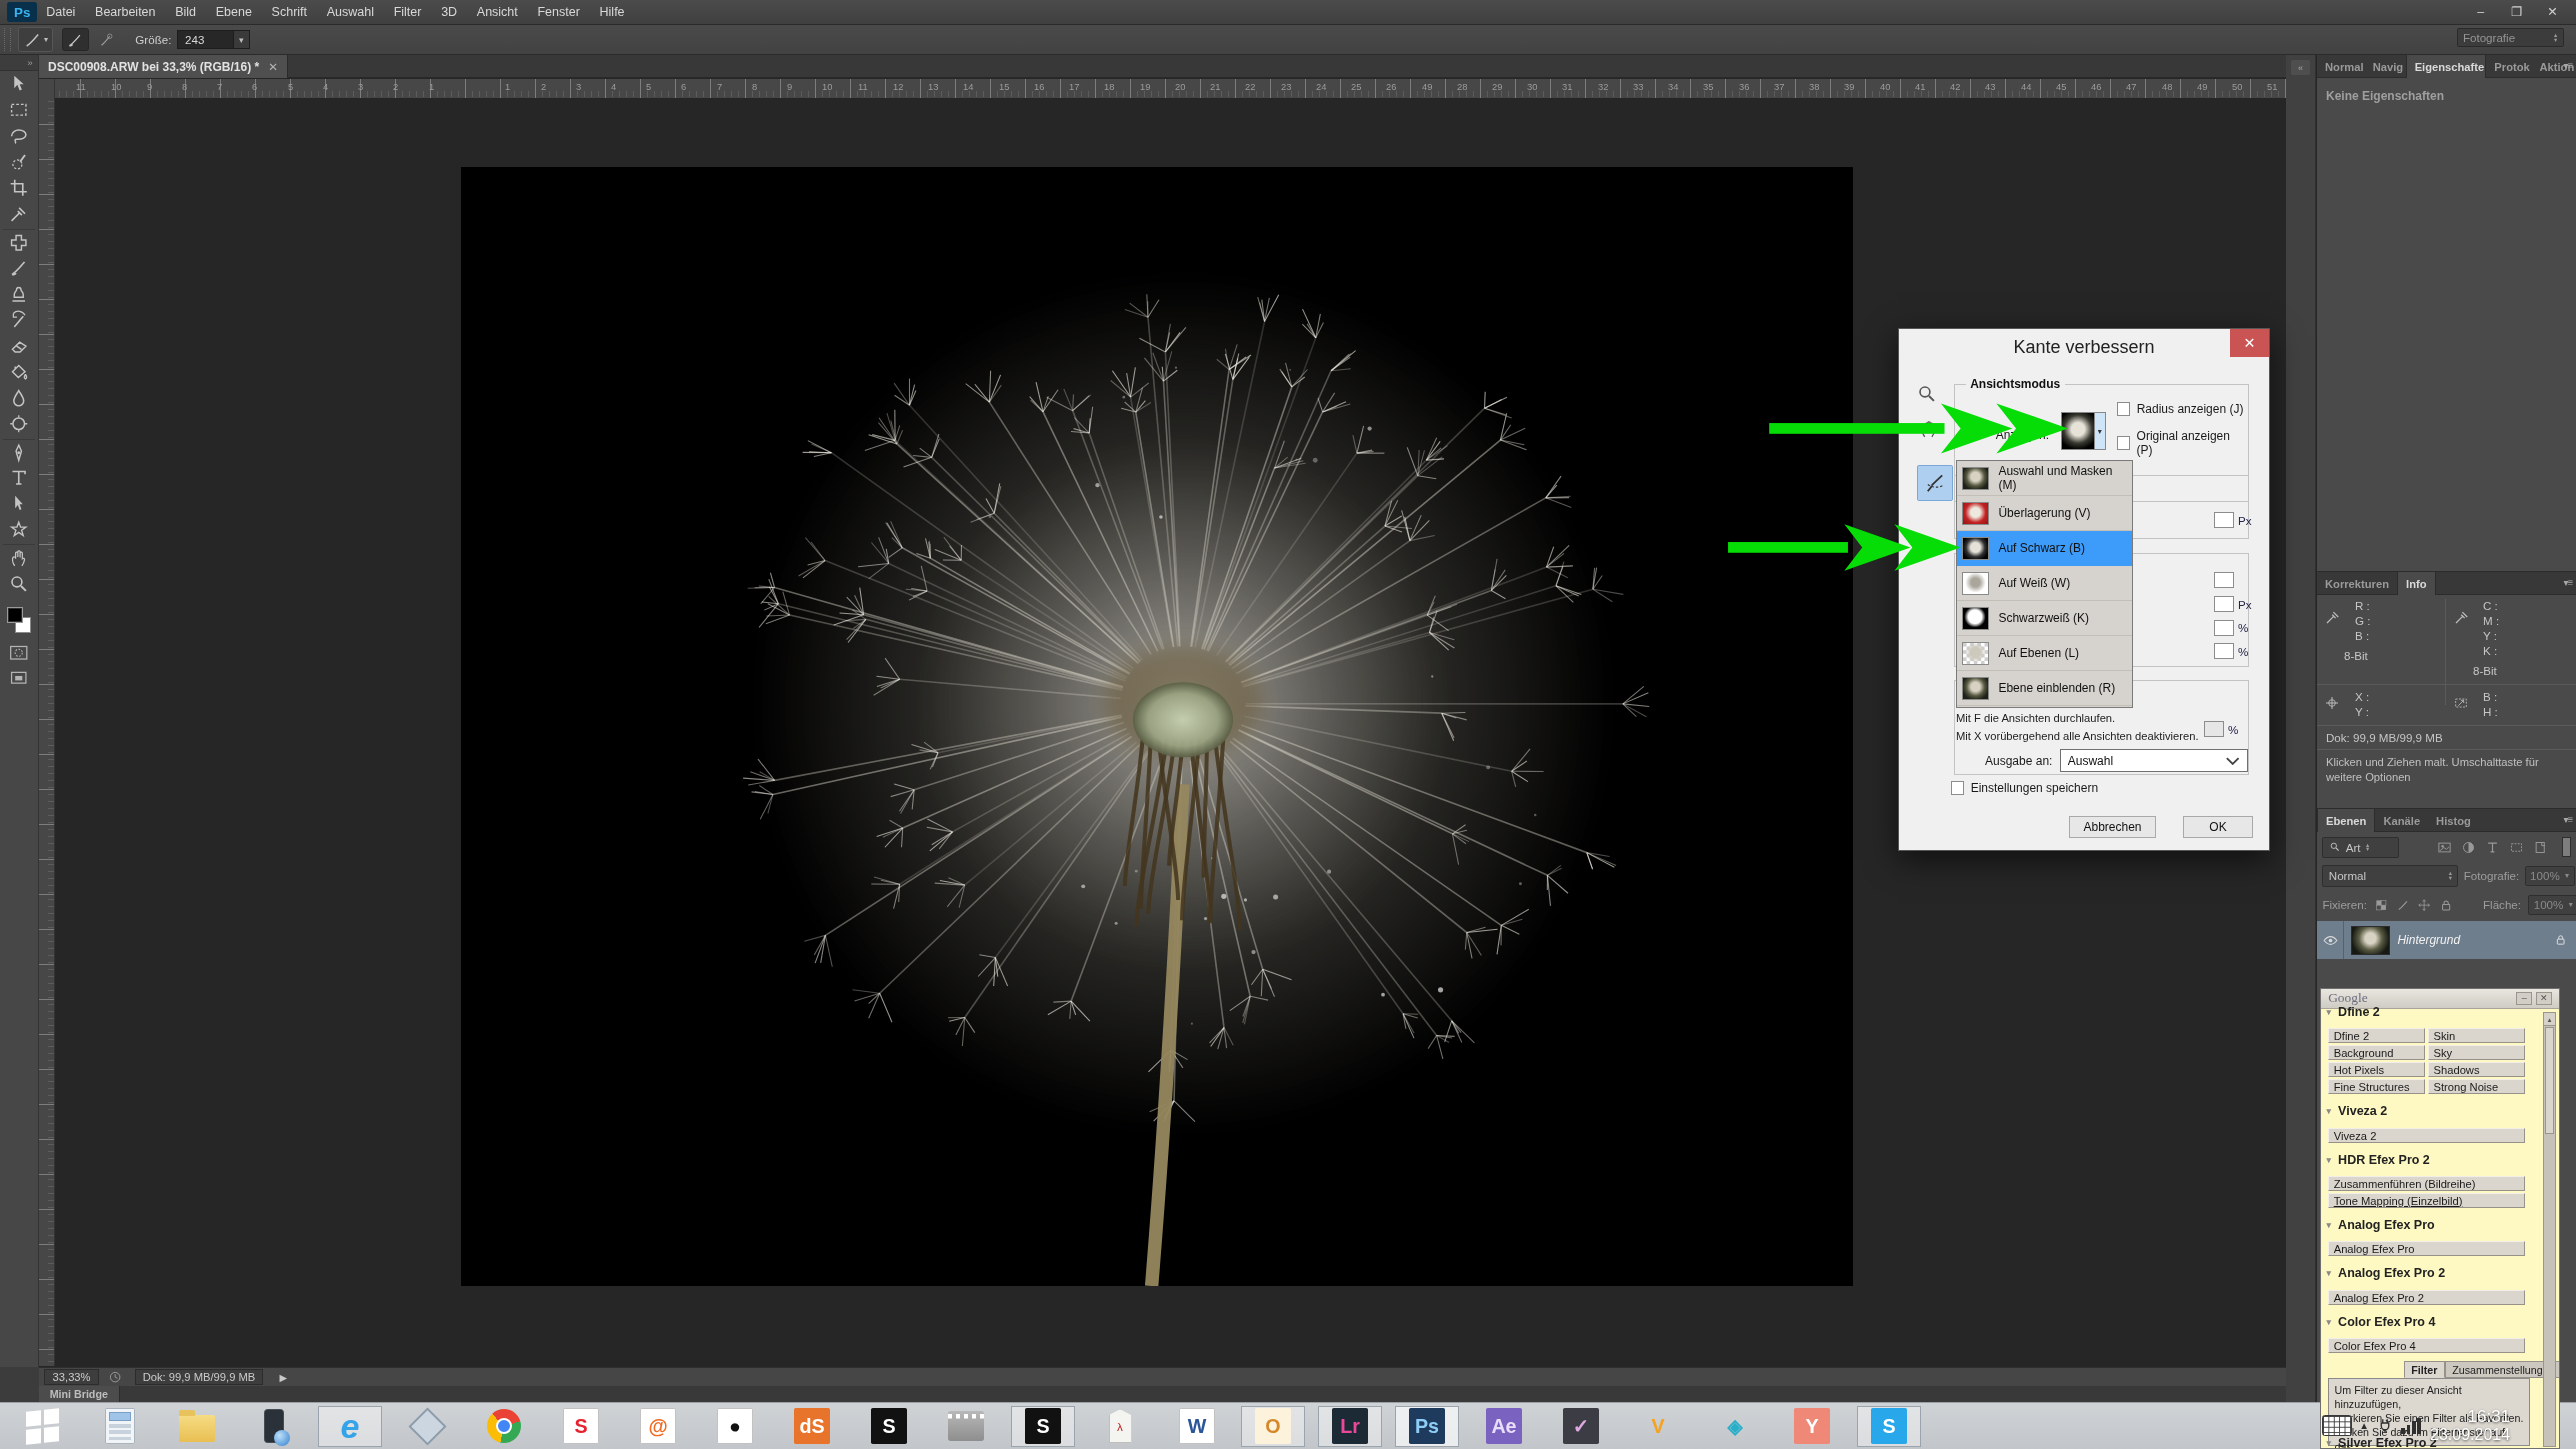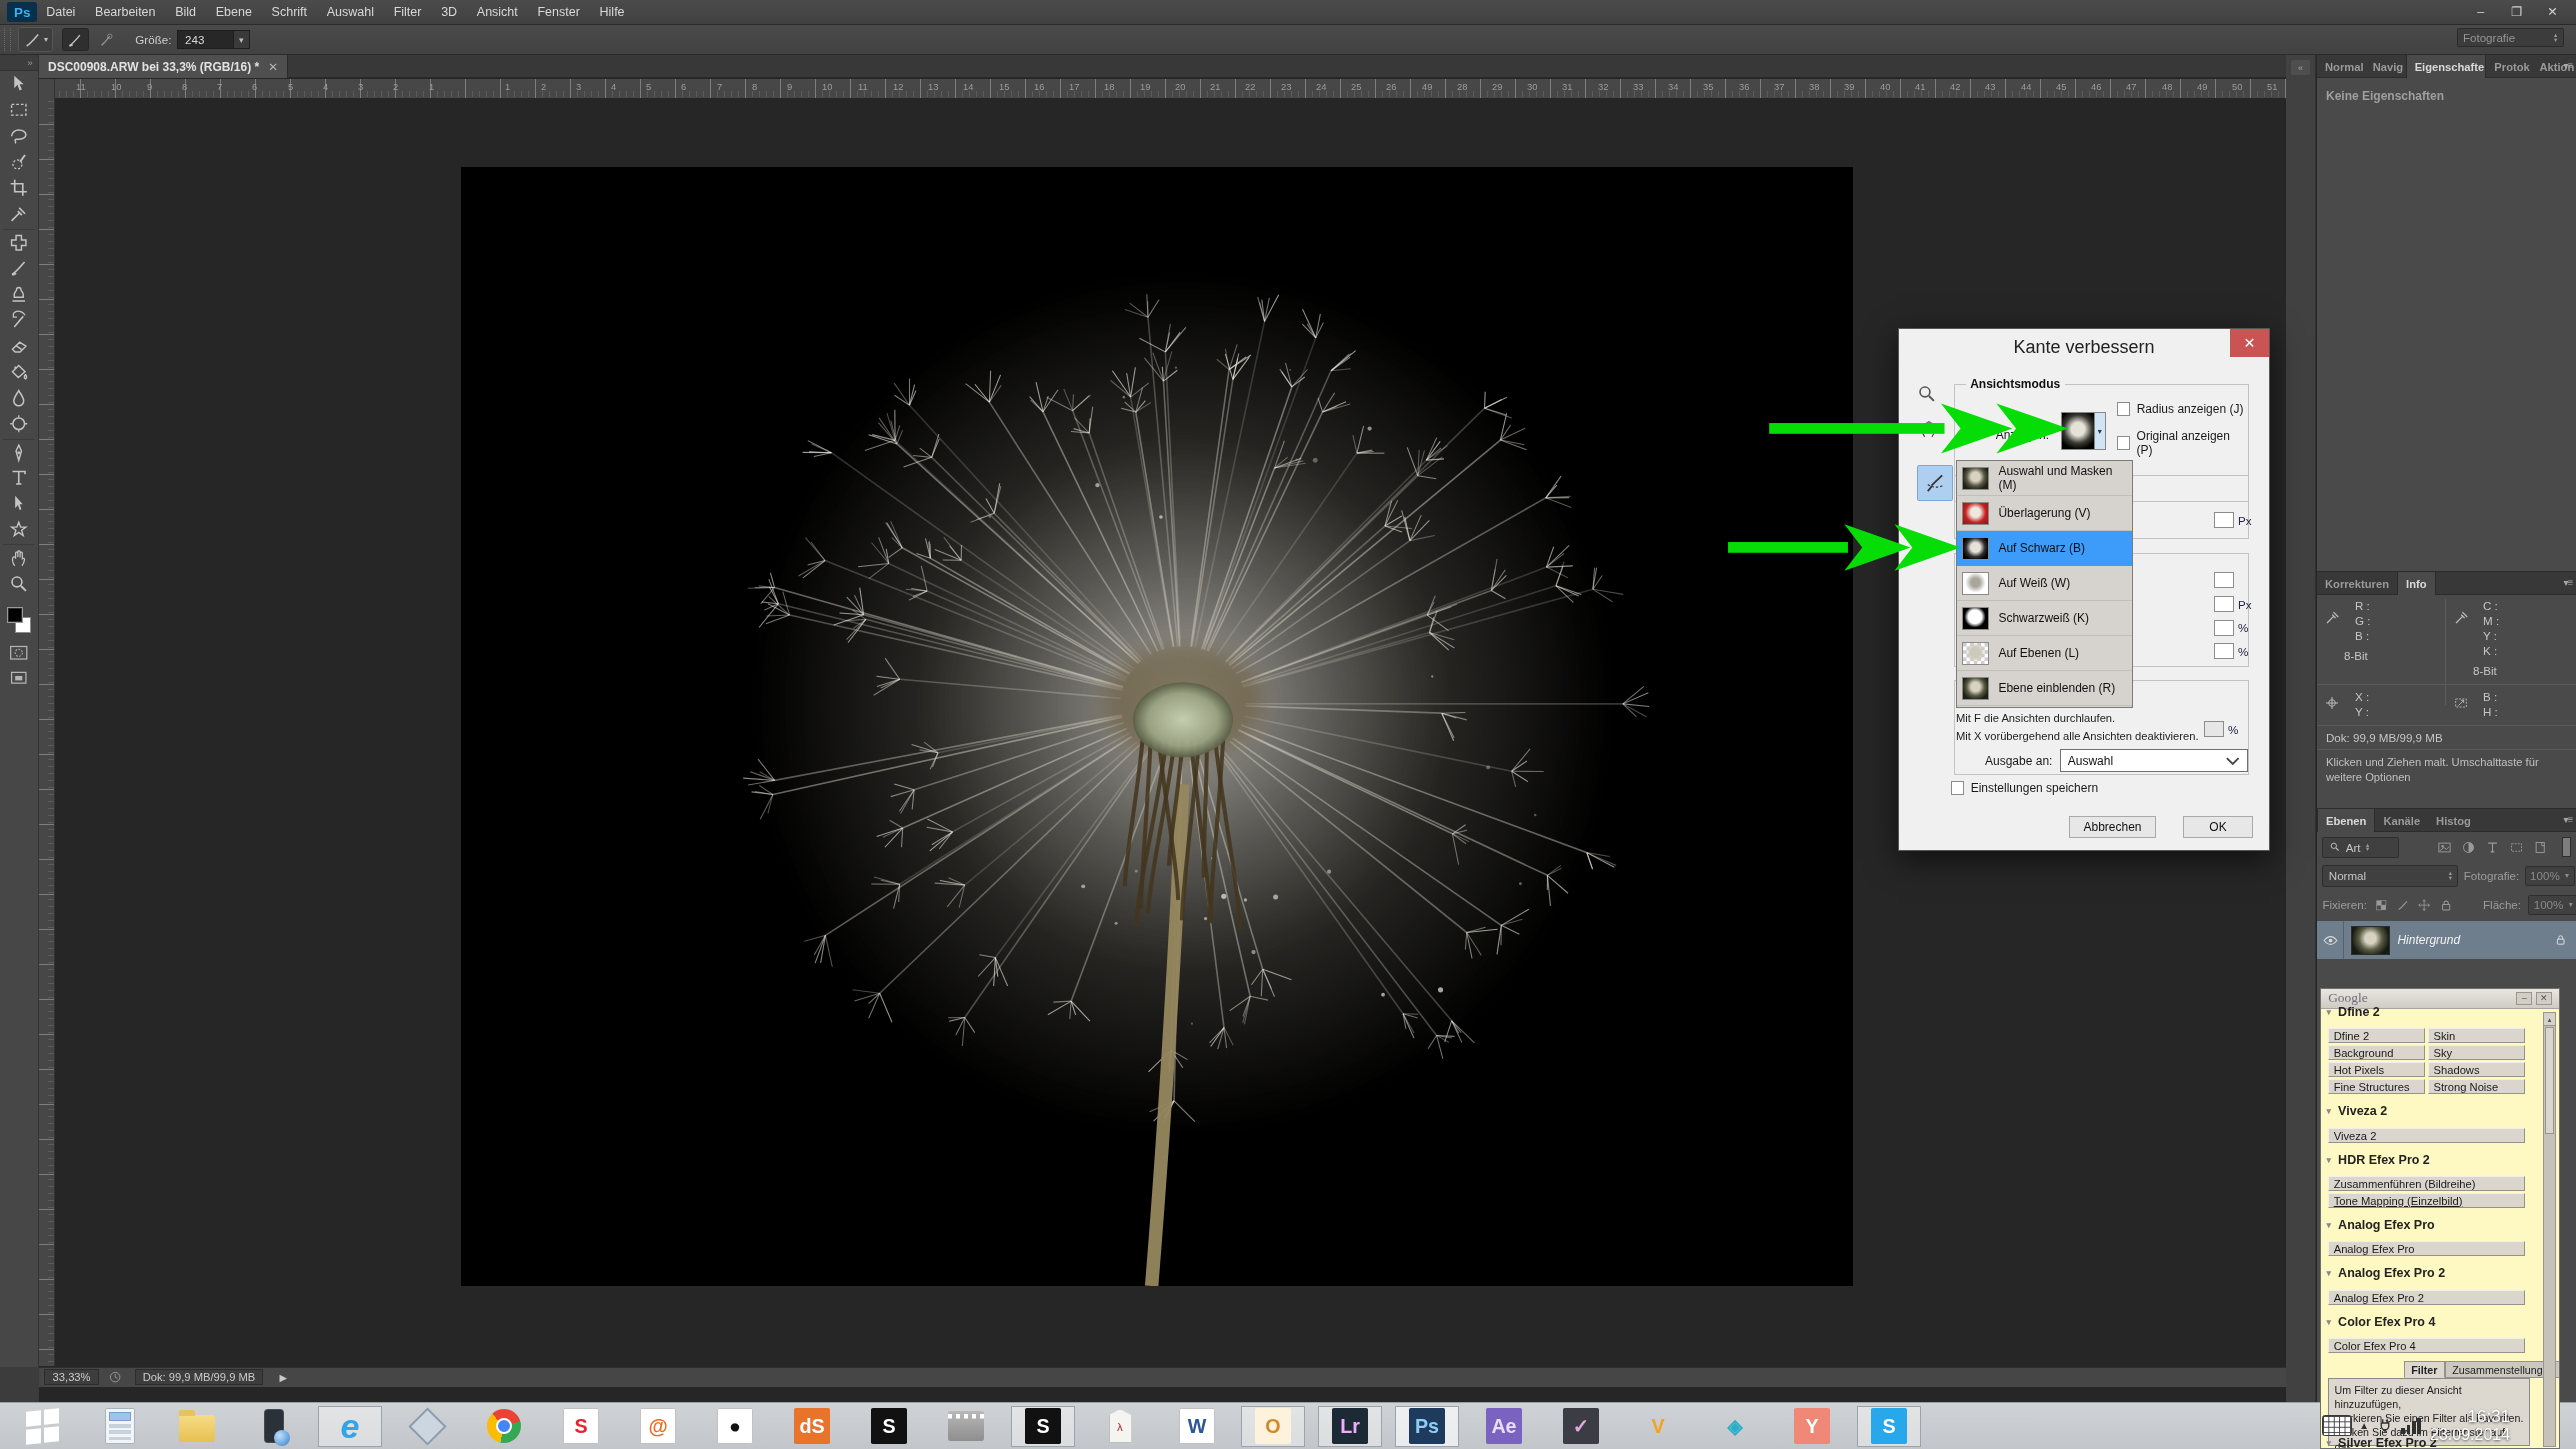--- a/index.html
+++ b/index.html
@@ -972,20 +972,23 @@
 
   <div id="statusbar">
     <div class="st-box">33,33%</div>
     <svg viewBox="0 0 24 24" width="14.3" height="14.3" style="margin-left:9px">
         <circle cx="12" cy="12" r="8" fill="none" stroke="#9a9a9a" stroke-width="1.6"></circle>
         <path d="M12 7 V12 L16 14" fill="none" stroke="#9a9a9a" stroke-width="1.6"></path>
       </svg>
     <div class="st-box" style="margin-left:12.5px">Dok: 99,9 MB/99,9 MB</div>
     <span class="st-play">▶</span>
   </div>
+  <div id="minibar">
+    <div class="mb-tab">Mini Bridge</div>
+  </div>
 
   <div id="rightstrip">
     <div class="rs-btn">
         <span>«</span>
       </div>
   </div>
 
   <div id="rightdock">
     <div class="ptabs" id="toptabs">
         <div class="ptab">Normal</div>
@@ -1368,21 +1371,21 @@
       <div class="tb-ic" style="left: 1088px;">
         <span class="ic-carton">λ</span>
       </div>
       <div class="tb-ic" style="left: 1165px;">
         <span class="card bordered" style="background:#ffffff;color:#2b579a">W</span>
       </div>
       <div class="tb-ic active" style="left: 1241px;">
         <span class="card" style="background:#fdf3dc;color:#d4882a">O</span>
       </div>
       <div class="tb-ic active" style="left: 1318px;">
-        <span class="card" style="background:#1c2a35;color:#f0abfc">Lr</span>
+        <span class="card" style="background:#1c2a35;color:#ec4899">Lr</span>
       </div>
       <div class="tb-ic active focused" style="left: 1395px;">
         <span class="card" style="background:#1e3b5e;color:#8ecdf5">Ps</span>
       </div>
       <div class="tb-ic" style="left: 1472px;">
         <span class="card" style="background:#7a63c0;color:#e9defa">Ae</span>
       </div>
       <div class="tb-ic" style="left: 1549px;">
         <span class="card" style="background:#3c3c44;color:#e0a8e0">✓</span>
       </div>

